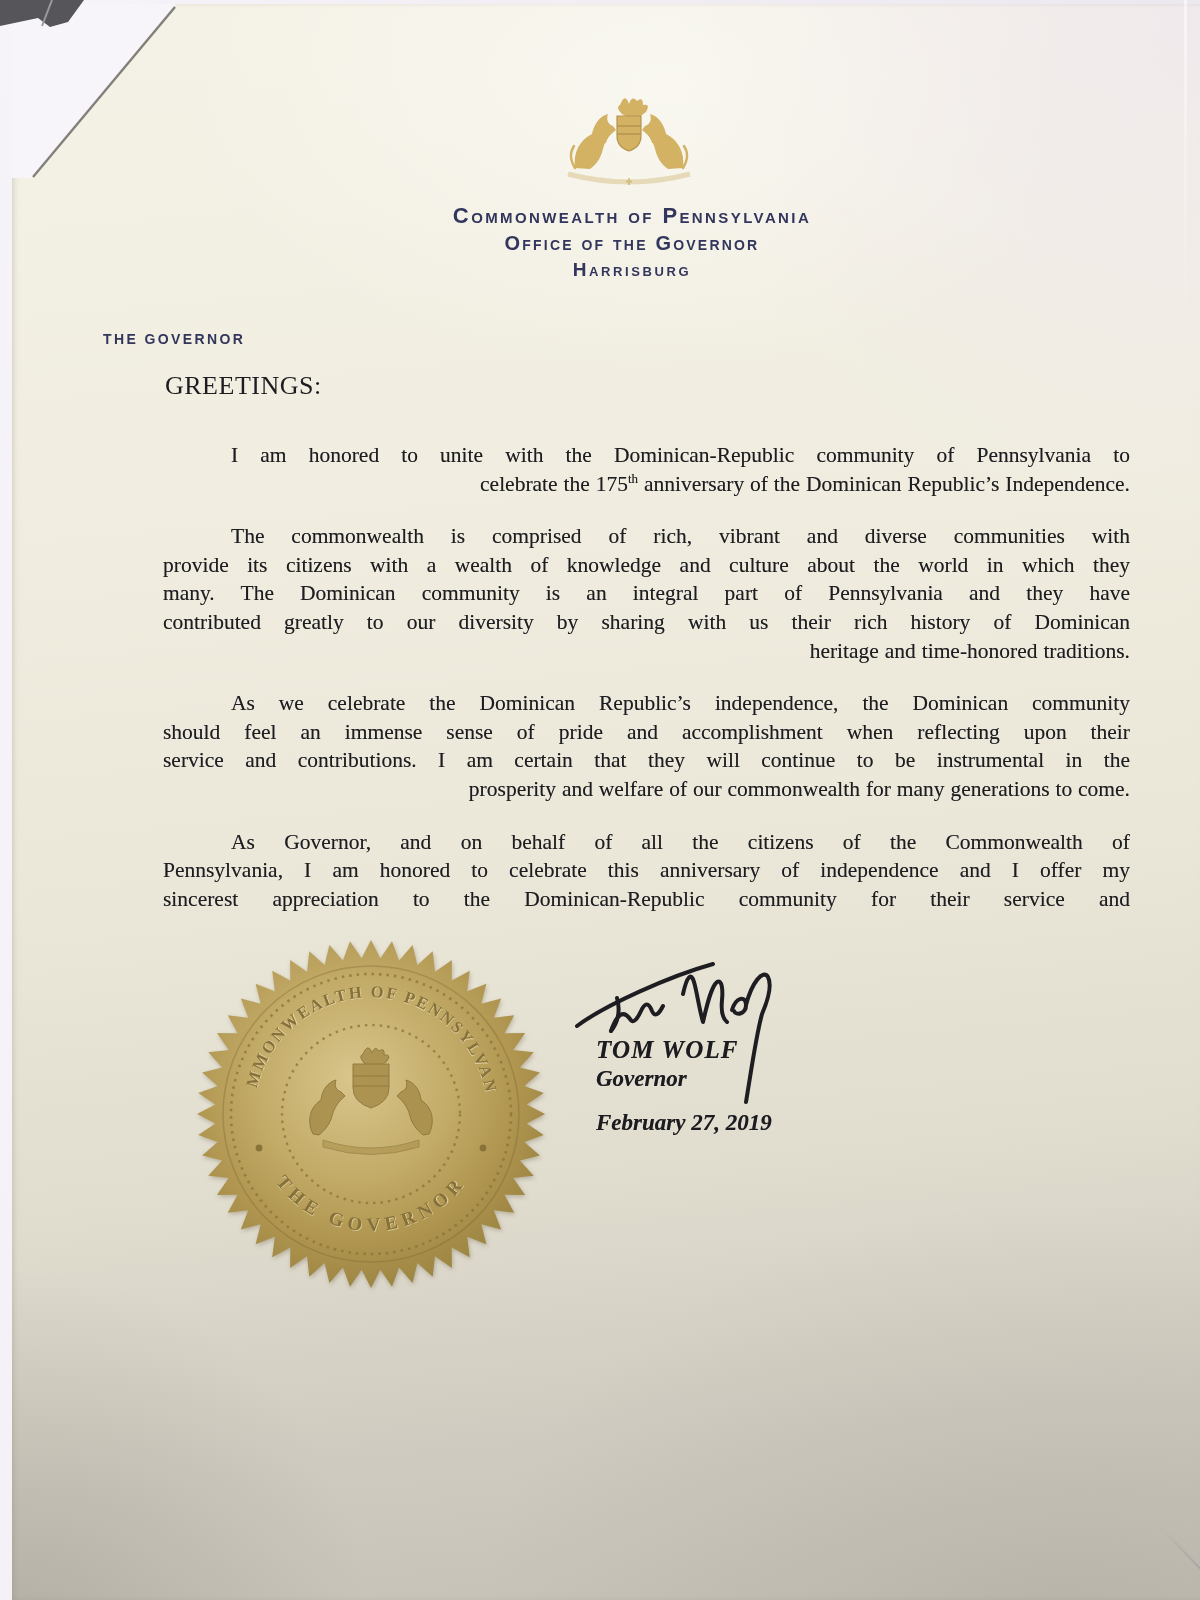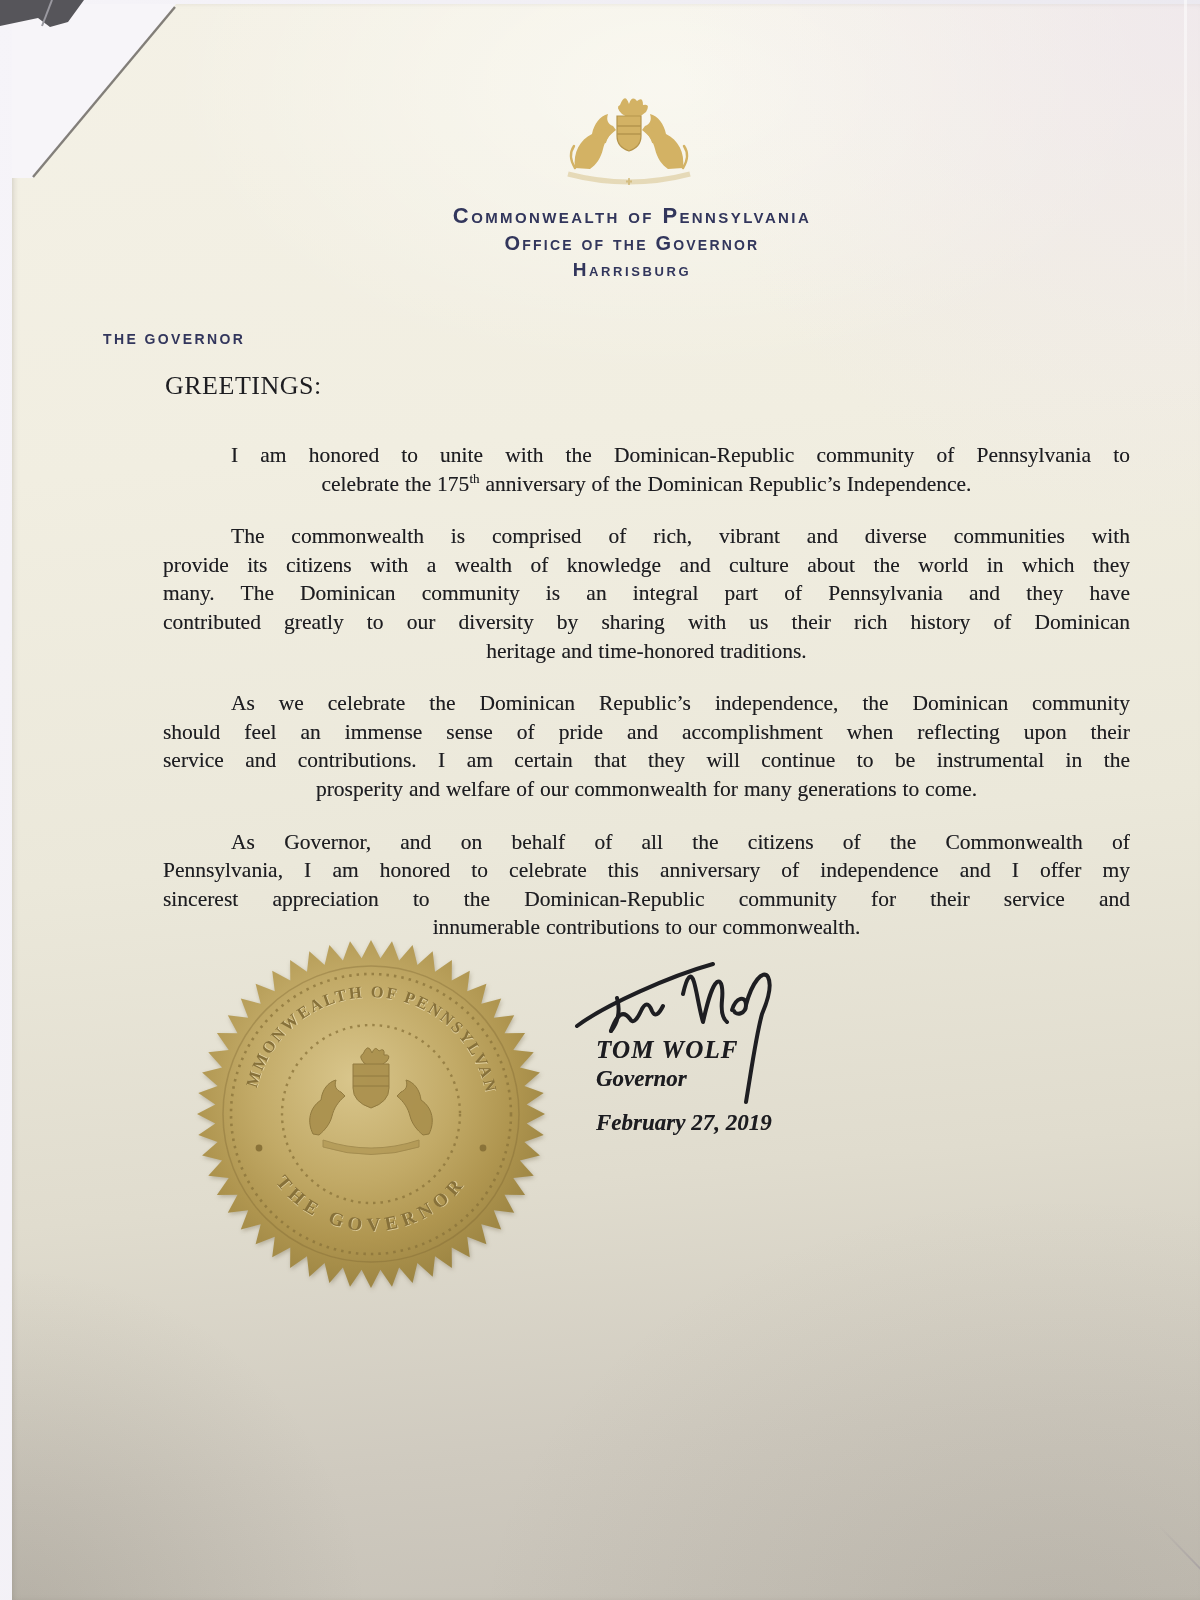--- a/index.html
+++ b/index.html
@@ -50,21 +50,21 @@
     position:absolute;left:165px;top:371px;
     font-size:26px;font-weight:400;color:#1d1d21;letter-spacing:.5px;
   }
   .body-text{
     position:absolute;left:163px;top:426px;width:967px;
     font-size:21.5px;line-height:28.6px;font-weight:400;color:#1d1d21;
     word-spacing:.5px;text-shadow:0 0 .5px rgba(29,29,33,.45);margin-top:15px;
   }
   .para{margin:0 0 24px 0;}
   .jl{display:block;text-align:justify;text-align-last:justify;}
-  .jl-last{display:block;text-align:center;}
+  .jl-last{display:block;text-align:right;}
   .indent{padding-left:68px;}
   .sup{vertical-align:super;font-size:13px;line-height:0;}
   
   .seal{position:absolute;left:195px;top:938px;filter:drop-shadow(1px 2px 2px rgba(90,75,40,.30));}
   .seal-txt{font-family:"Liberation Serif", serif;font-weight:700;fill:#87713a;}
   .sig-script{position:absolute;left:560px;top:952px;}
   .sig-block{
     position:absolute;left:596px;font-weight:700;color:#1c1c20;
     font-family:"Liberation Serif", serif;text-shadow:0 0 .5px rgba(28,28,32,.5);font-style:italic;
   }
@@ -126,21 +126,20 @@
   <p class="para">
     <span class="jl indent">As we celebrate the Dominican Republic’s independence, the Dominican community</span>
     <span class="jl">should feel an immense sense of pride and accomplishment when reflecting upon their</span>
     <span class="jl">service and contributions.  I am certain that they will continue to be instrumental in the</span>
     <span class="jl-last">prosperity and welfare of our commonwealth for many generations to come.</span>
   </p>
   <p class="para">
     <span class="jl indent">As Governor, and on behalf of all the citizens of the Commonwealth of</span>
     <span class="jl">Pennsylvania, I am honored to celebrate this anniversary of independence and I offer my</span>
     <span class="jl">sincerest appreciation to the Dominican-Republic community for their service and</span>
-    <span class="jl-last">innumerable contributions to our commonwealth.</span>
   </p>
 </div>
 
 <svg class="seal" width="352" height="352" viewBox="0 0 352 352">
   <defs>
     <radialGradient id="gGold" cx="45%" cy="40%" r="65%">
       <stop offset="0%" stop-color="#d9c68c"></stop>
       <stop offset="45%" stop-color="#c2aa67"></stop>
       <stop offset="72%" stop-color="#af954f"></stop>
       <stop offset="100%" stop-color="#97803f"></stop>

